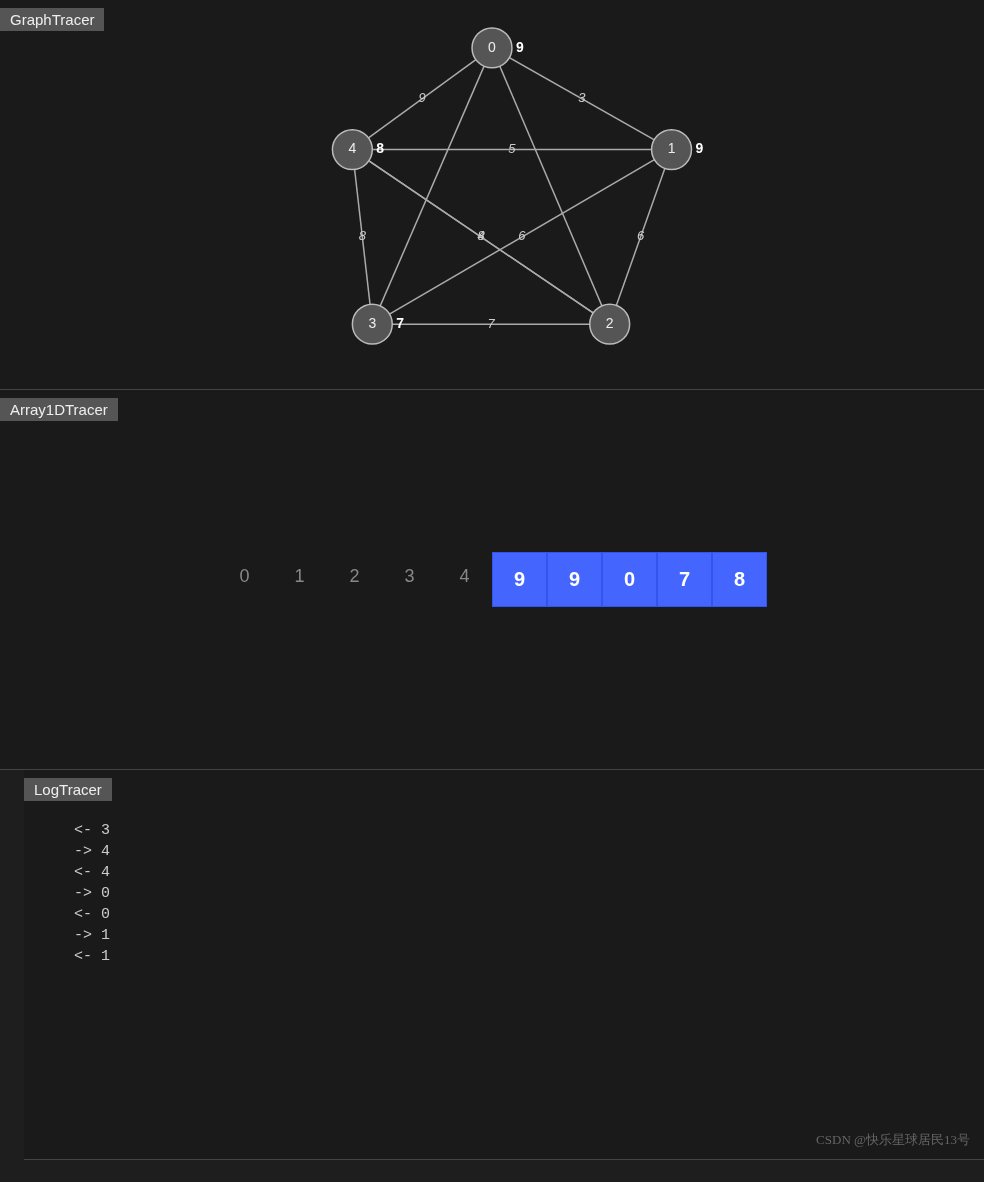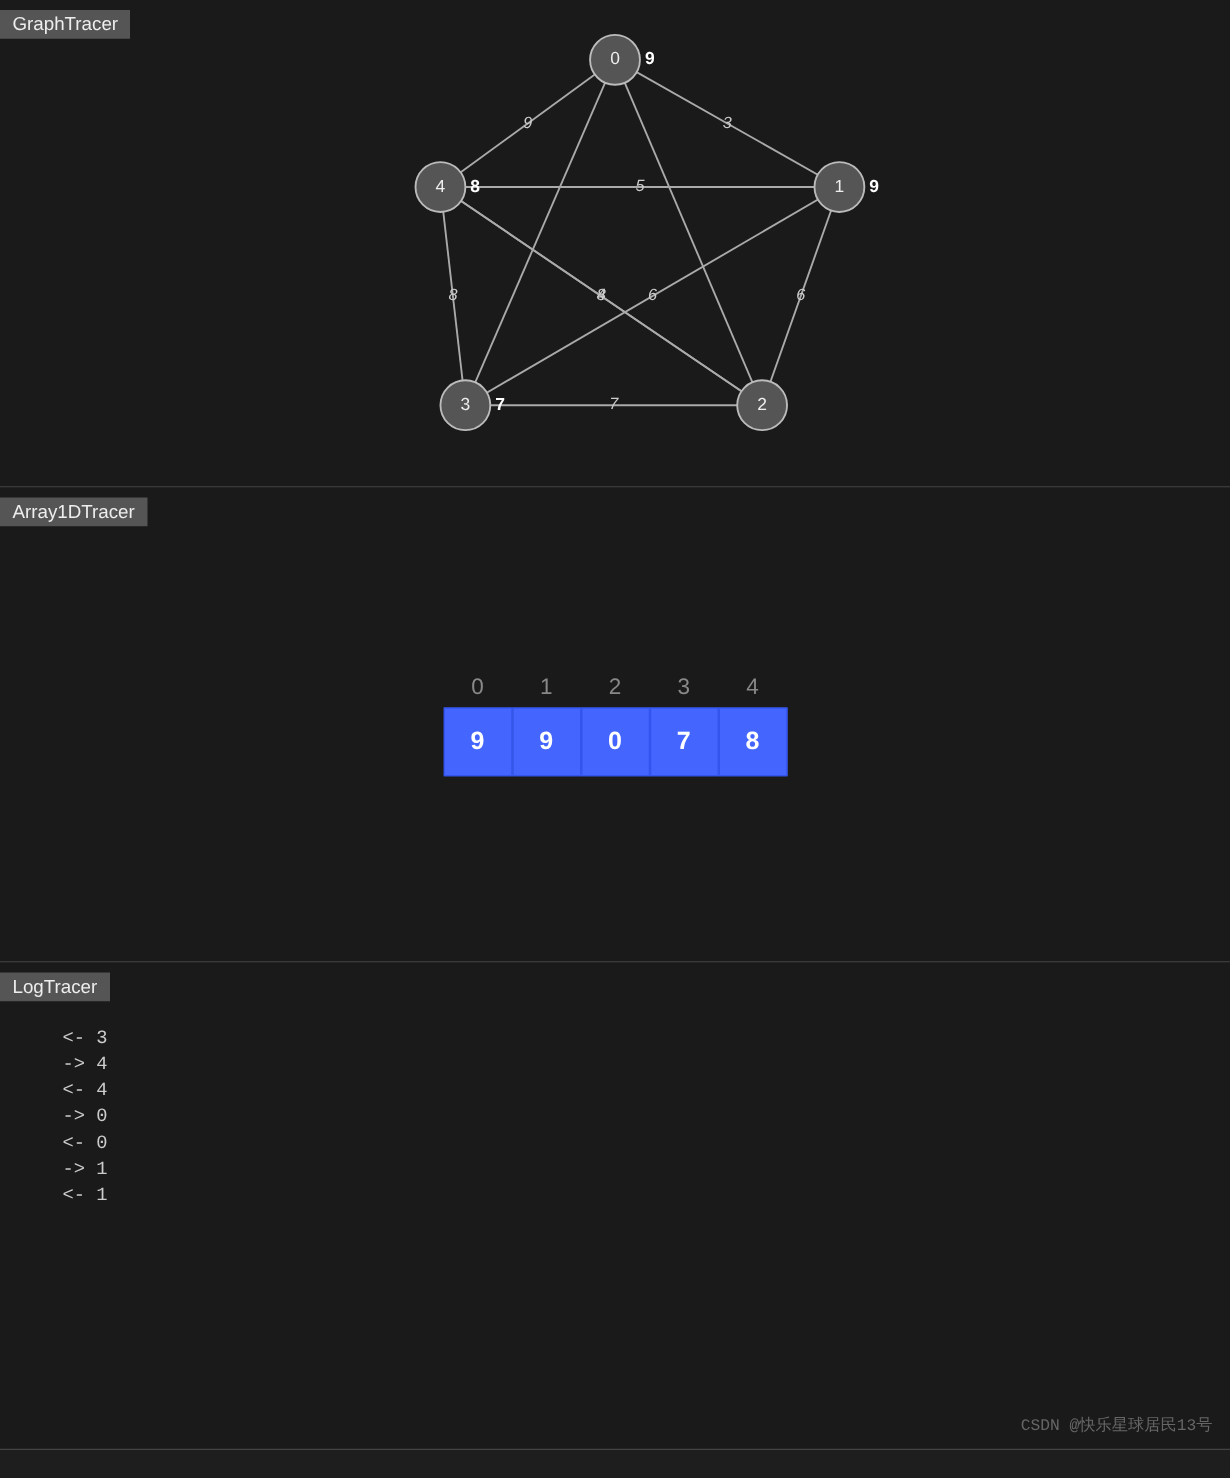--- a/index.html
+++ b/index.html
@@ -35,21 +35,21 @@
     #graph-canvas {
       width: 100%;
       height: 100%;
     }
 
     
     #array-panel {
       height: 380px;
       background: #1a1a1a;
       display: flex;
-      flex-direction: column;
+      flex-direction: row;
       align-items: center;
       justify-content: center;
     }
     .array-indices {
       display: flex;
       gap: 0;
       margin-bottom: 6px;
     }
     .array-index {
       width: 55px;
@@ -76,37 +76,38 @@
       font-weight: bold;
     }
 
     
     #log-panel {
       min-height: 390px;
       background: #1a1a1a;
       padding-top: 10px;
       padding-left: 0;
       padding-bottom: 20px;
+      margin-left: 24px;
     }
     .log-line {
       font-family: 'Courier New', monospace;
       font-size: 15px;
       color: #ccc;
       padding: 2px 0 2px 50px;
       white-space: pre;
     }
 
     
     .watermark {
       position: absolute;
       bottom: 10px;
       right: 14px;
       color: #666;
       font-size: 13px;
-      font-family: Liberation Mono, monospace;
+      font-family: Liberation Serif, serif;
     }
   </style>
 </head>
 <body>
 
 <div class="panel" id="graph-panel">
   <div class="panel-label">GraphTracer</div>
   <svg id="graph-canvas" viewBox="0 0 984 390">
       <line x1="492" y1="48" x2="672" y2="150" stroke="#aaa" stroke-width="1.5"></line>
       <text x="582" y="99" fill="#ccc" font-size="13" text-anchor="middle" dominant-baseline="middle" font-family="sans-serif" font-style="italic">3</text>

